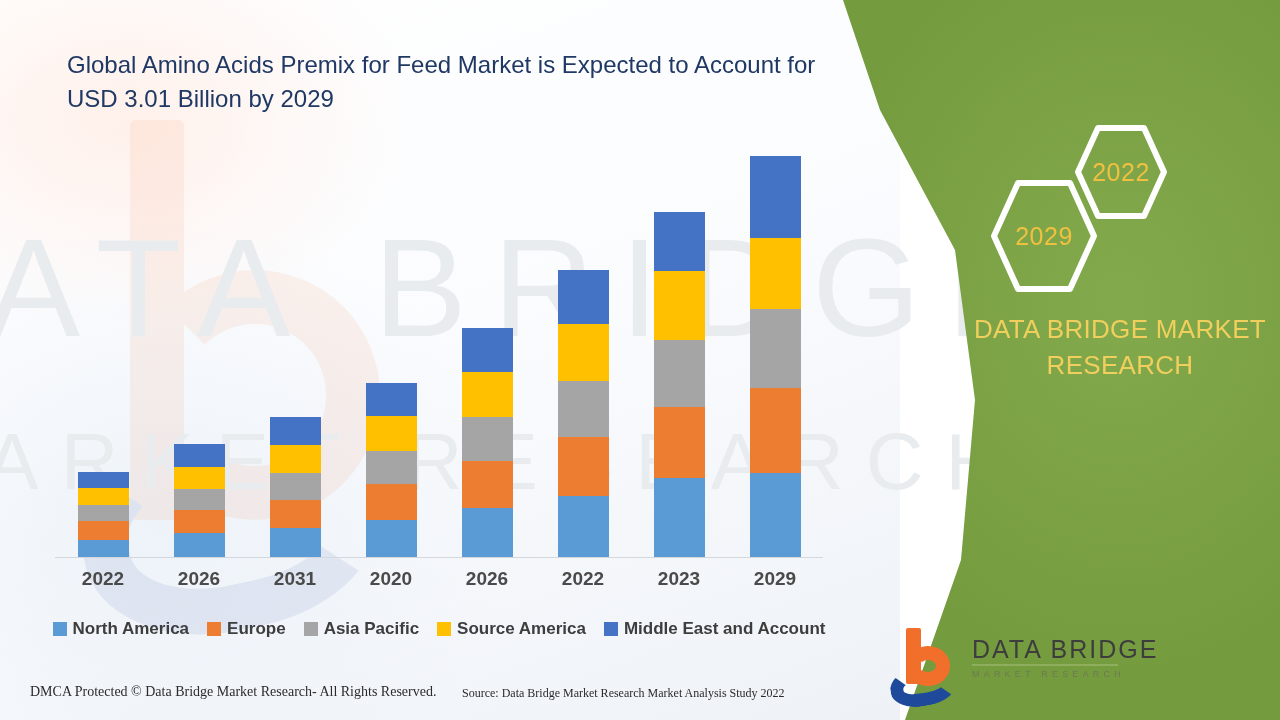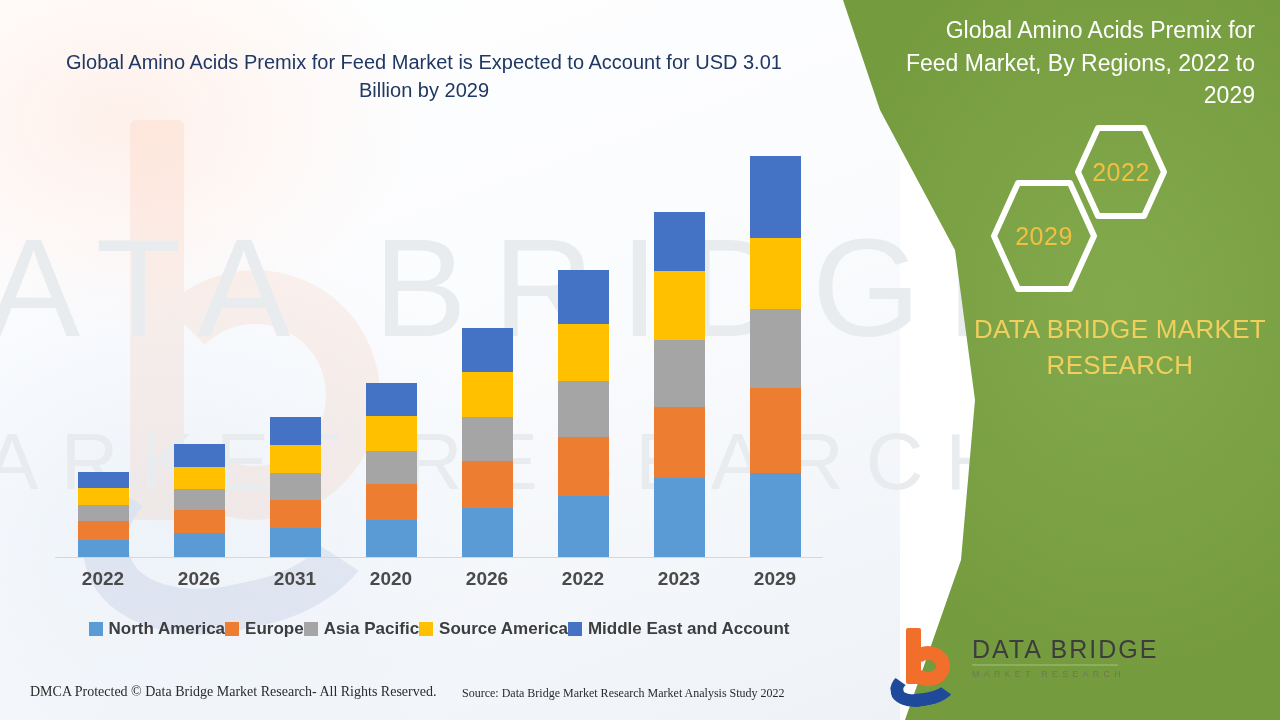--- a/index.html
+++ b/index.html
@@ -52,22 +52,22 @@
     font-size:140px; letter-spacing:26px; color:#e9ecef; font-weight:400;
     line-height:1; margin-left:26px; white-space:nowrap;
   }
   .wm-text .l2 {
     font-size:80px; letter-spacing:22px; color:#e9ecef; font-weight:400;
     line-height:1; margin-top:64px; margin-left:22px; white-space:nowrap;
   }
 
   
   .chart-title {
-    position:absolute; left:44px; top:48px; width:760px;
-    text-align:center; color:#1f3864; font-size:20px; line-height:1.42;
+    position:absolute; left:67px; top:48px; width:760px;
+    text-align:left; color:#1f3864; font-size:24px; line-height:1.42;
     font-weight:400;
   }
 
   
   .plot {
     position:absolute; left:55px; top:150px; width:768px; height:408px;
   }
   .axis-line {
     position:absolute; left:0; bottom:0; width:768px; height:1px;
     background:#d4d8dd;
@@ -85,21 +85,21 @@
     position:absolute; left:55px; top:566px; width:768px; height:26px;
     display:flex; justify-content:space-around; align-items:center;
   }
   .xaxis span {
     width:95px; text-align:center; font-size:19px; font-weight:bold; color:#4a4a4a;
   }
 
   
   .legend {
     position:absolute; left:55px; top:616px; width:768px; height:26px;
-    display:flex; justify-content:center; 
+    display:flex; justify-content:center; gap:18px;
   }
   .legend-item { display:flex; align-items:center; gap:6px; }
   .legend-swatch { width:14px; height:14px; display:block; }
   .legend-label { font-size:17px; font-weight:bold; color:#3d3d3d; white-space:nowrap; }
 
   
   .footer-left {
     position:absolute; left:30px; top:684px;
     font-family:"Liberation Serif", serif; font-size:14px; color:#2b2b2b; white-space:nowrap;
   }
@@ -304,21 +304,20 @@
         <span class="legend-label">Middle East and Account</span>
       </div>
     </div>
 
   <div class="footer-left">DMCA Protected © Data Bridge Market Research- All Rights Reserved.</div>
   <div class="footer-right">Source: Data Bridge Market Research Market Analysis Study 2022</div>
 
   <div class="green-panel"></div>
   <div class="green-shade"></div>
 
-  <div class="panel-title">Global Amino Acids Premix for Feed Market, By Regions, 2022 to 2029</div>
 
   <div class="hex-wrap">
     <div class="hex hex-2022">
       <svg width="90" height="100" viewBox="0 0 90 100">
         <polygon points="22,6 68,6 88,50 68,94 22,94 2,50" fill="none" stroke="#ffffff" stroke-width="6" stroke-linejoin="round"></polygon>
       </svg>
       <span class="hex-label">2022</span>
     </div>
     <div class="hex hex-2029">
       <svg width="108" height="118" viewBox="0 0 108 118">

